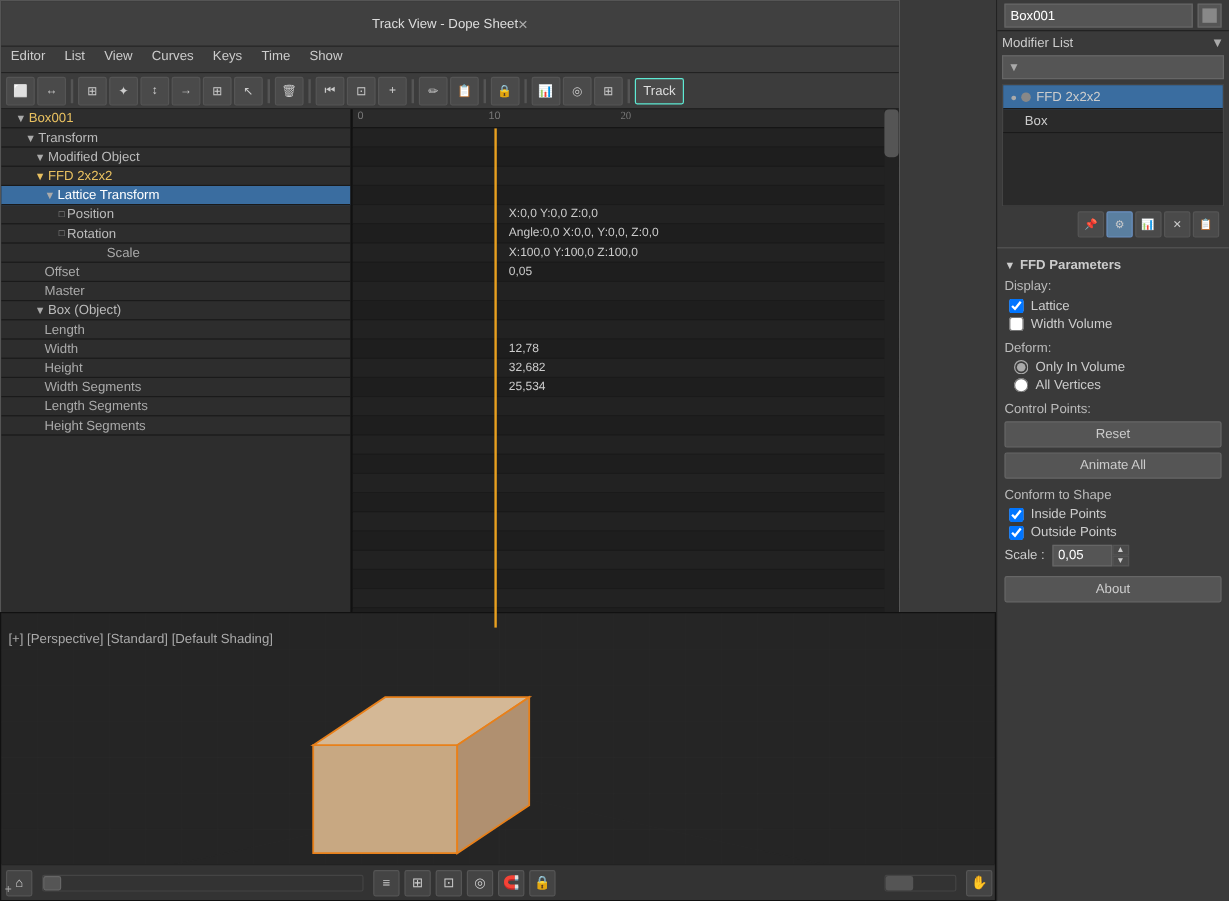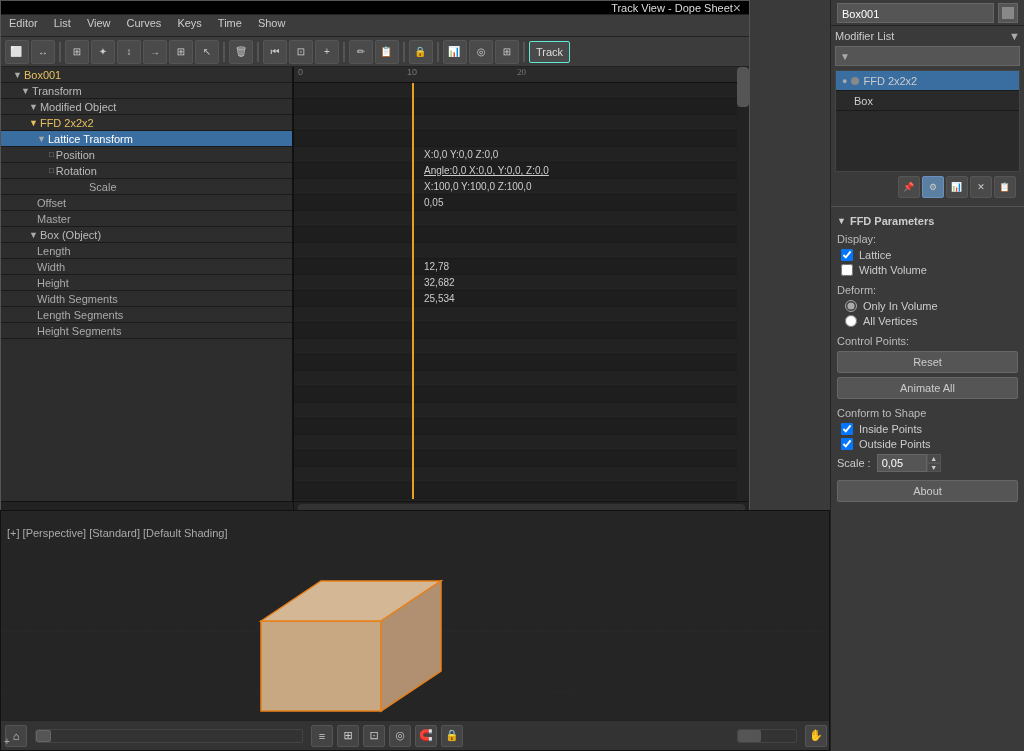--- a/index.html
+++ b/index.html
@@ -2,21 +2,21 @@
 <html><head>
   <meta charset="utf-8">
   <style>
     * { margin: 0; padding: 0; box-sizing: border-box; }
     body { width: 1024px; height: 751px; background: #3a3a3a; font-family: 'Segoe UI', Arial, sans-serif; font-size: 11px; color: #cccccc; overflow: hidden; }
 
     
     #dope-sheet { position: absolute; left: 0; top: 0; width: 750px; height: 510px; background: #2d2d2d; border: 1px solid #555; }
 
     
-    #title-bar { background: #000000; height: 14px; display: flex; align-items: center; justify-content: flex-end; padding: 0 8px; border-bottom: 1px solid #222; }
+    #title-bar { background: #404040; height: 38px; display: flex; align-items: center; justify-content: center; padding: 0 8px; border-bottom: 1px solid #222; }
     #title-text { font-size: 11px; color: #ddd; }
     #close-btn { color: #aaa; cursor: pointer; font-size: 14px; }
 
     
     #menu-bar { background: #3c3c3c; height: 22px; display: flex; align-items: flex-start; border-bottom: 1px solid #222; }
     .menu-item { padding: 2px 8px; cursor: pointer; color: #ccc; font-size: 11px; }
 
     
     #toolbar { background: #3c3c3c; height: 30px; display: flex; align-items: center; padding: 2px 4px; border-bottom: 1px solid #222; gap: 2px; flex-wrap: nowrap; }
     .toolbar-btn { width: 24px; height: 24px; background: #4a4a4a; border: 1px solid #555; display: flex; align-items: center; justify-content: center; cursor: pointer; color: #ccc; font-size: 10px; border-radius: 2px; }
@@ -258,21 +258,21 @@
 
         <div class="timeline-row"></div>
 
         <div class="timeline-row"></div>
 
         <div class="timeline-row" style="height:16px; position:relative;">
           <span class="timeline-annotation">X:0,0  Y:0,0  Z:0,0</span>
         </div>
 
         <div class="timeline-row" style="position:relative;">
-          <span class="timeline-annotation" style="left:130px; font-size:10px; color:#ccc; position:absolute; top:2px;text-decoration:underline;">Angle:0,0  X:0,0, Y:0,0, Z:0,0</span>
+          <span class="timeline-annotation" style="left:130px; font-size:10px; color:#ccc; position:absolute; top:2px;">Angle:0,0  X:0,0, Y:0,0, Z:0,0</span>
         </div>
 
         <div class="timeline-row" style="position:relative;">
           <span class="timeline-annotation" style="left:130px; font-size:10px; color:#ccc; position:absolute; top:2px;">X:100,0 Y:100,0 Z:100,0</span>
         </div>
 
         <div class="timeline-row" style="position:relative;">
           <span style="position:absolute; left:130px; font-size:10px; color:#ccc; top:2px;">0,05</span>
         </div>
 

